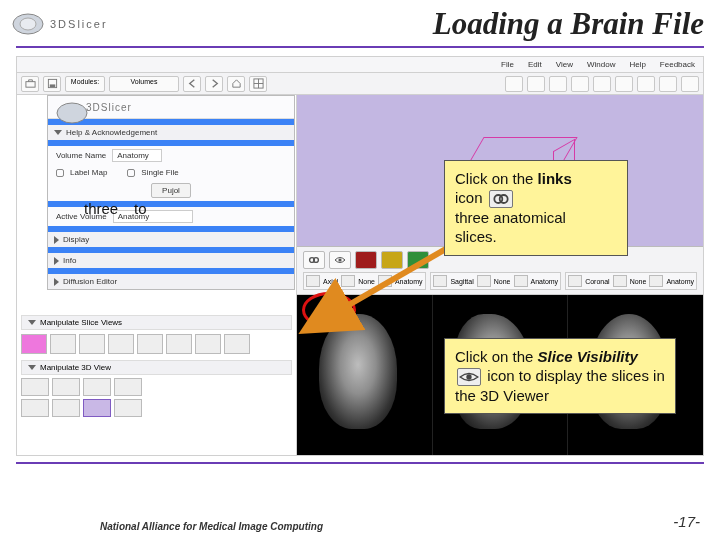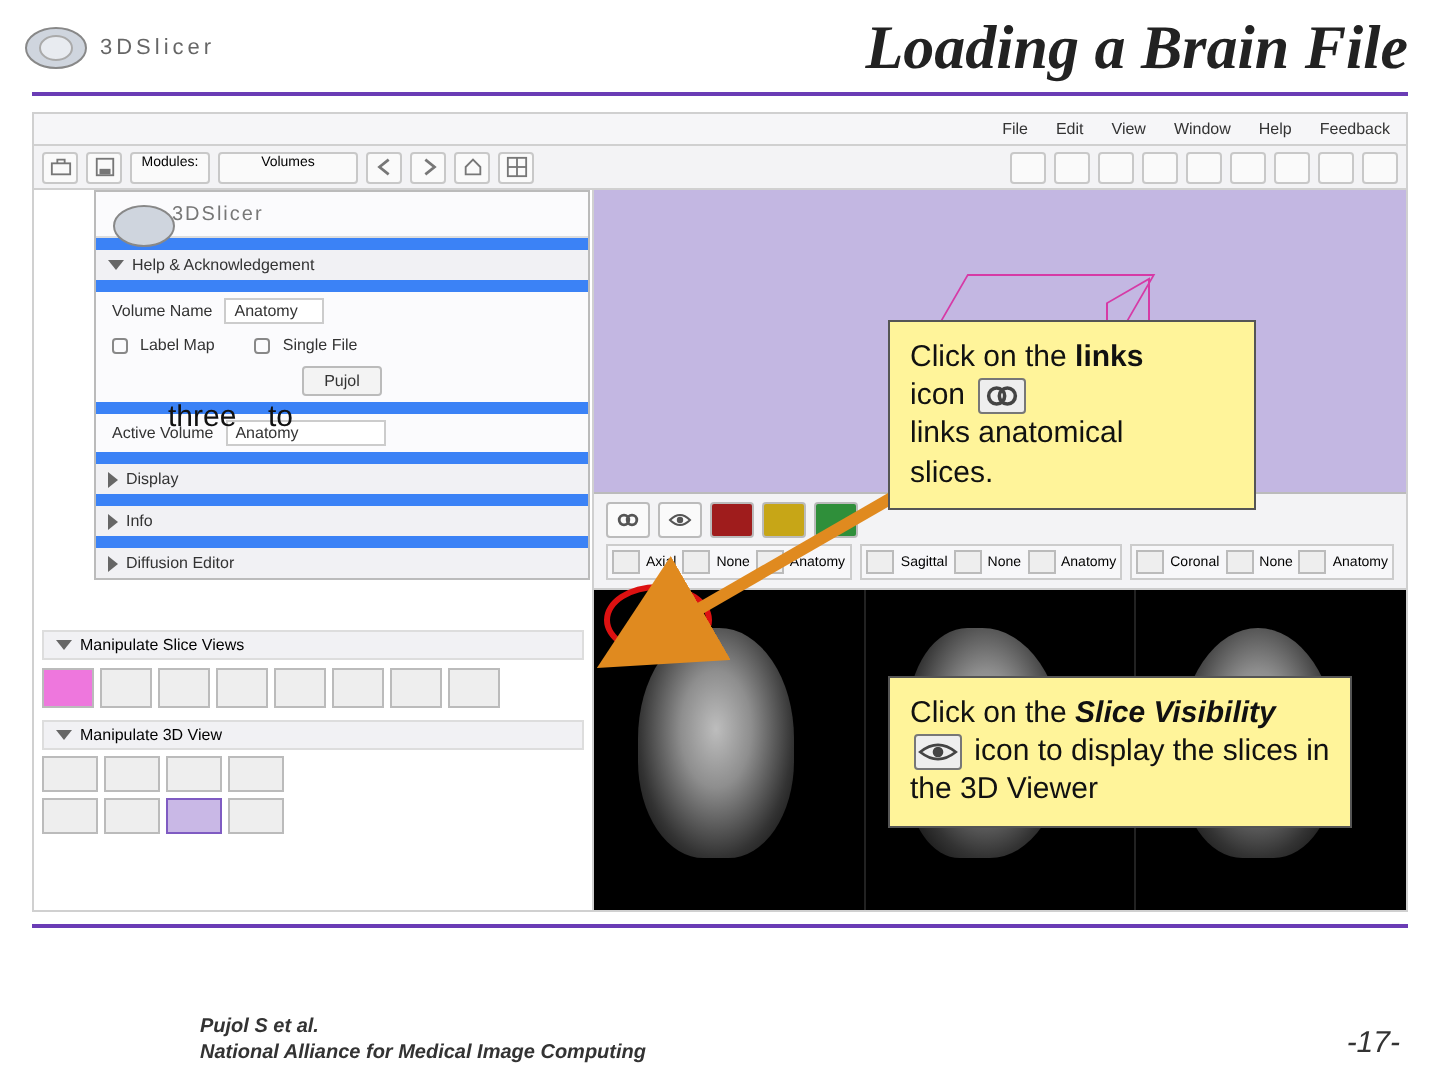--- a/index.html
+++ b/index.html
@@ -351,33 +351,32 @@
         <line x1="140" y1="5" x2="10" y2="80" stroke="#e08a1f" stroke-width="6" marker-end="url(#ah1)"></line>
       </svg>
   </div>
 
   <div class="speech" style="left:444px; top:160px; width:184px;">
     <span>Click on the </span><b>links</b><br>
     <span>icon </span><span class="icon-inline"><svg viewBox="0 0 24 18">
           <circle cx="9" cy="9" r="4.5" fill="none" stroke="#444" stroke-width="2"></circle>
           <circle cx="15" cy="9" r="4.5" fill="none" stroke="#444" stroke-width="2"></circle>
         </svg></span><br>
-    <span>links anatomical</span><br>
+    <span>three anatomical</span><br>
     <span>slices.</span>
   </div>
 
   <div class="speech" style="left:444px; top:338px; width:232px;">
     <span>Click on the </span><b><i>Slice Visibility</i></b>
     <span class="icon-inline"><svg viewBox="0 0 24 18">
           <path d="M2 9 Q12 1 22 9 Q12 17 2 9 Z" fill="none" stroke="#444" stroke-width="1.5"></path>
           <circle cx="12" cy="9" r="3" fill="#444"></circle>
         </svg></span>
     <span> icon to display the slices in the 3D Viewer</span>
   </div>
 
   <div class="footer-rule"></div>
   <div class="footer">
-    <div class="cite">Pujol S et al.</div>
     <div class="org">National Alliance for Medical Image Computing</div>
   </div>
   <div class="pagenum">-17-</div>
 
 </div>
 
 </body></html>

